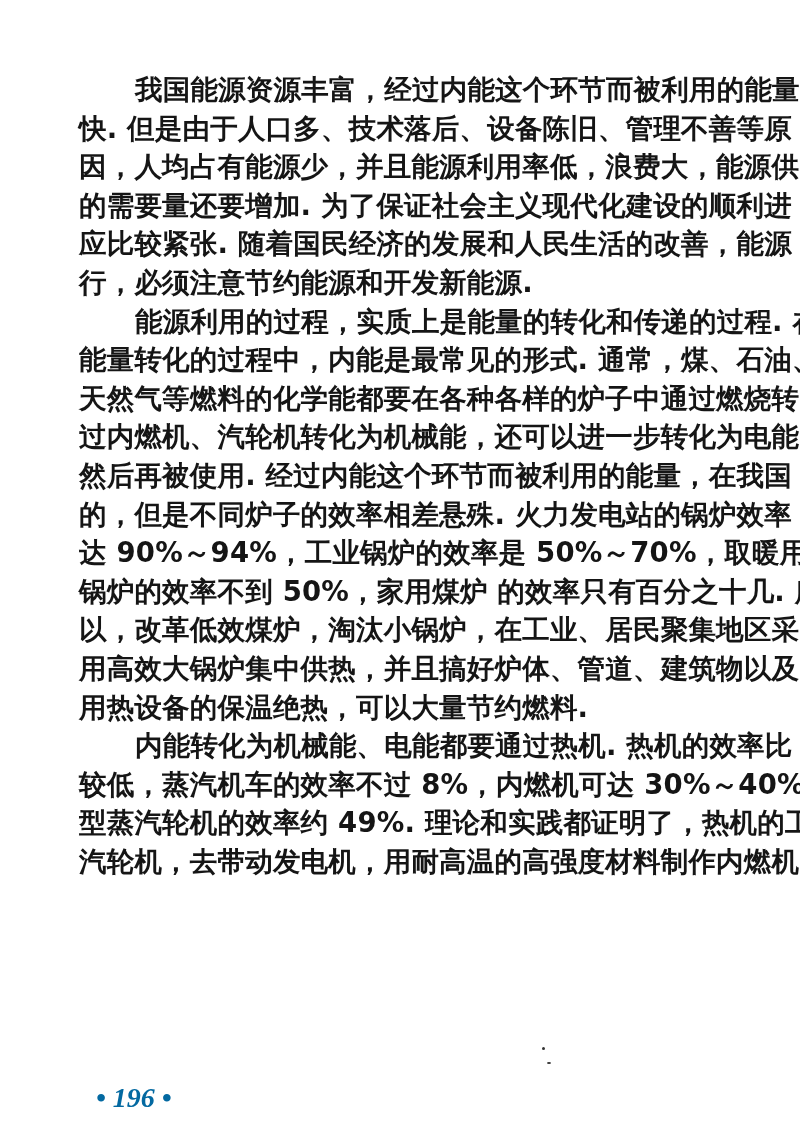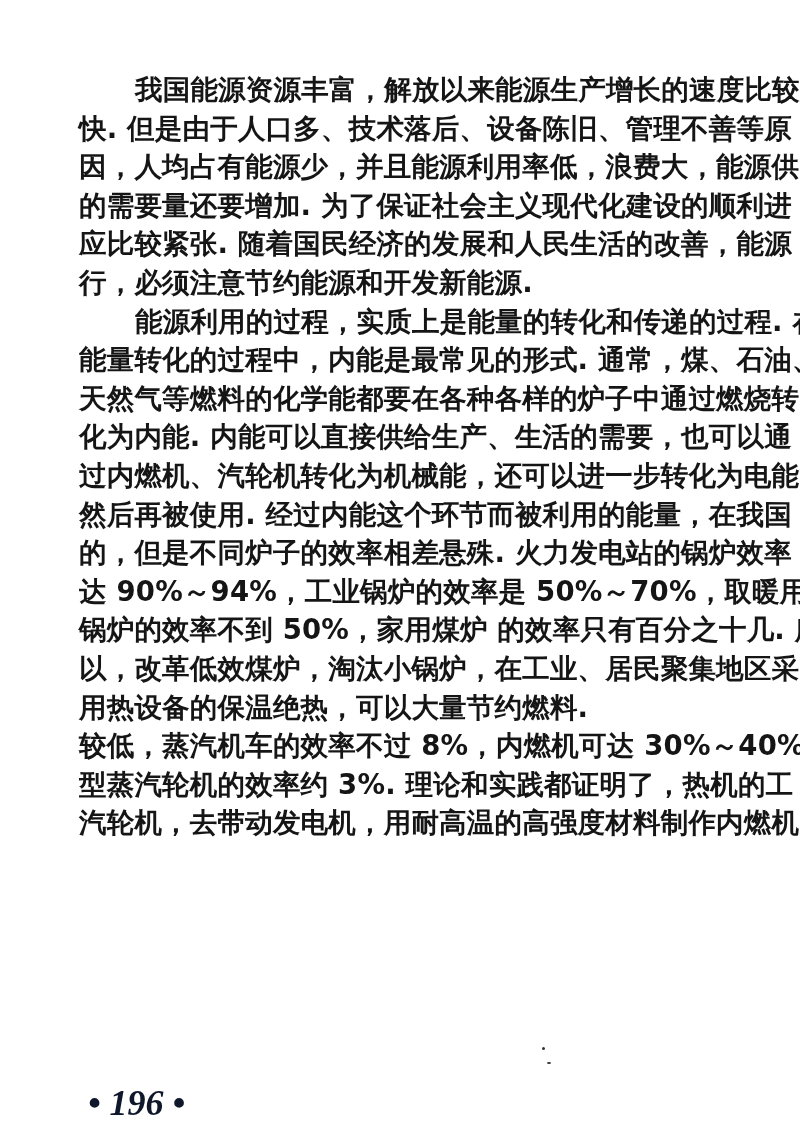--- a/index.html
+++ b/index.html
@@ -36,63 +36,64 @@
       font-weight: bold;
       white-space: nowrap;
       letter-spacing: 0.2px;
       color: #151515;
     }
     .line.indent {
       padding-left: 56px;
     }
     .page-number {
       position: absolute;
-      left: 88px;
+      left: 96px;
       top: 1082px;
       font-family: "Liberation Serif", serif;
       font-style: italic;
       font-weight: bold;
-      font-size: 36px;
-      color: #0f172a;
+      font-size: 28px;
+      color: #0369a1;
     }
     .speck {
       position: absolute;
       width: 3px;
       height: 3px;
       background: #333;
       border-radius: 50%;
     }
   </style>
 </head>
 <body>
 
 <div class="page">
   <div class="text-block">
 
-    <div class="line indent">我国能源资源丰富，解放以来能源生产增长的速度比较</div>
+    <div class="line indent">我国能源资源丰富，经过内能这个环节而被利用的能量</div>
     <div class="line">快. 但是由于人口多、技术落后、设备陈旧、管理不善等原</div>
     <div class="line">因，人均占有能源少，并且能源利用率低，浪费大，能源供</div>
     <div class="line">的需要量还要增加. 为了保证社会主义现代化建设的顺利进</div>
     <div class="line">应比较紧张. 随着国民经济的发展和人民生活的改善，能源</div>
     <div class="line">行，必须注意节约能源和开发新能源.</div>
 
     <div class="line indent">能源利用的过程，实质上是能量的转化和传递的过程. 在</div>
     <div class="line">能量转化的过程中，内能是最常见的形式. 通常，煤、石油、</div>
     <div class="line">天然气等燃料的化学能都要在各种各样的炉子中通过燃烧转</div>
-    <div class="line">化为内能. 内能可以直接供给生产、生活的需要，也可以通</div>
     <div class="line">过内燃机、汽轮机转化为机械能，还可以进一步转化为电能，</div>
     <div class="line">然后再被使用. 经过内能这个环节而被利用的能量，在我国</div>
     <div class="line">的，但是不同炉子的效率相差悬殊. 火力发电站的锅炉效率</div>
     <div class="line">达 90%～94%，工业锅炉的效率是 50%～70%，取暖用的小</div>
     <div class="line">锅炉的效率不到 50%，家用煤炉 的效率只有百分之十几. 所</div>
     <div class="line">以，改革低效煤炉，淘汰小锅炉，在工业、居民聚集地区采</div>
+    <div class="line">用高效大锅炉集中供热，并且搞好炉体、管道、建筑物以及</div>
     <div class="line">用热设备的保温绝热，可以大量节约燃料.</div>
 
+    <div class="line indent">内能转化为机械能、电能都要通过热机. 热机的效率比</div>
     <div class="line">较低，蒸汽机车的效率不过 8%，内燃机可达 30%～40%，大</div>
-    <div class="line">型蒸汽轮机的效率约 3%. 理论和实践都证明了，热机的工</div>
+    <div class="line">型蒸汽轮机的效率约 49%. 理论和实践都证明了，热机的工</div>
     <div class="line">汽轮机，去带动发电机，用耐高温的高强度材料制作内燃机</div>
   </div>
 
   <div class="page-number">• 196 •</div>
 
   <span class="speck" style="left:468px; top:291px;"></span>
   <span class="speck" style="left:542px; top:1047px;"></span>
   <span class="speck" style="left:547px; top:1062px; width:4px; height:2px;"></span>
 </div>
 

